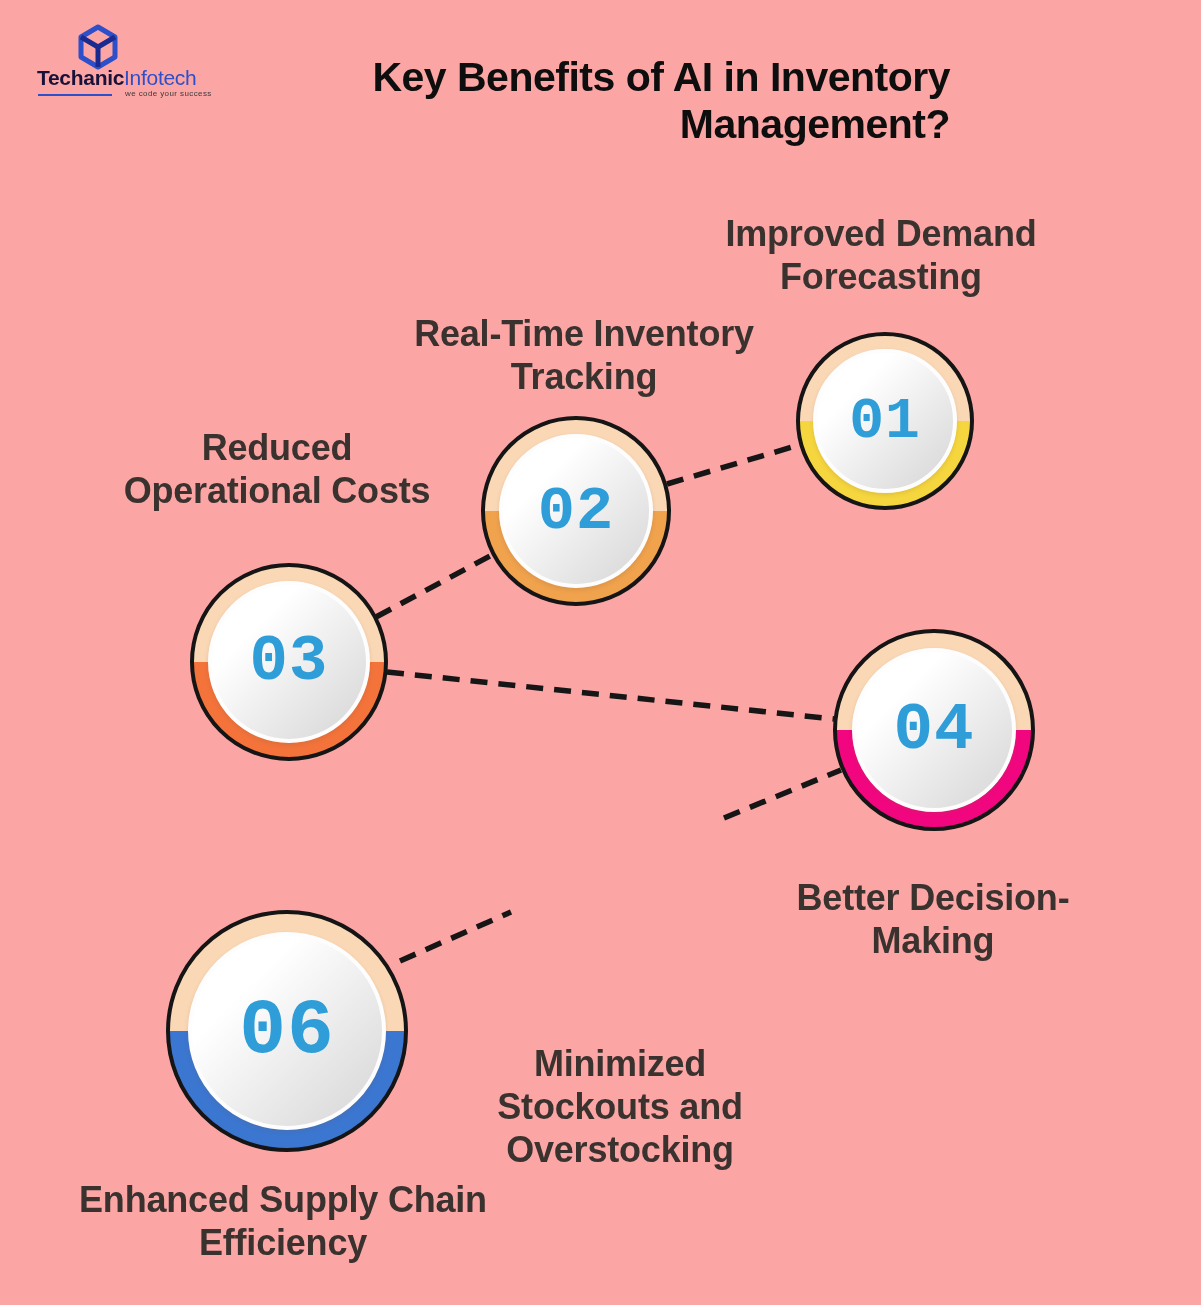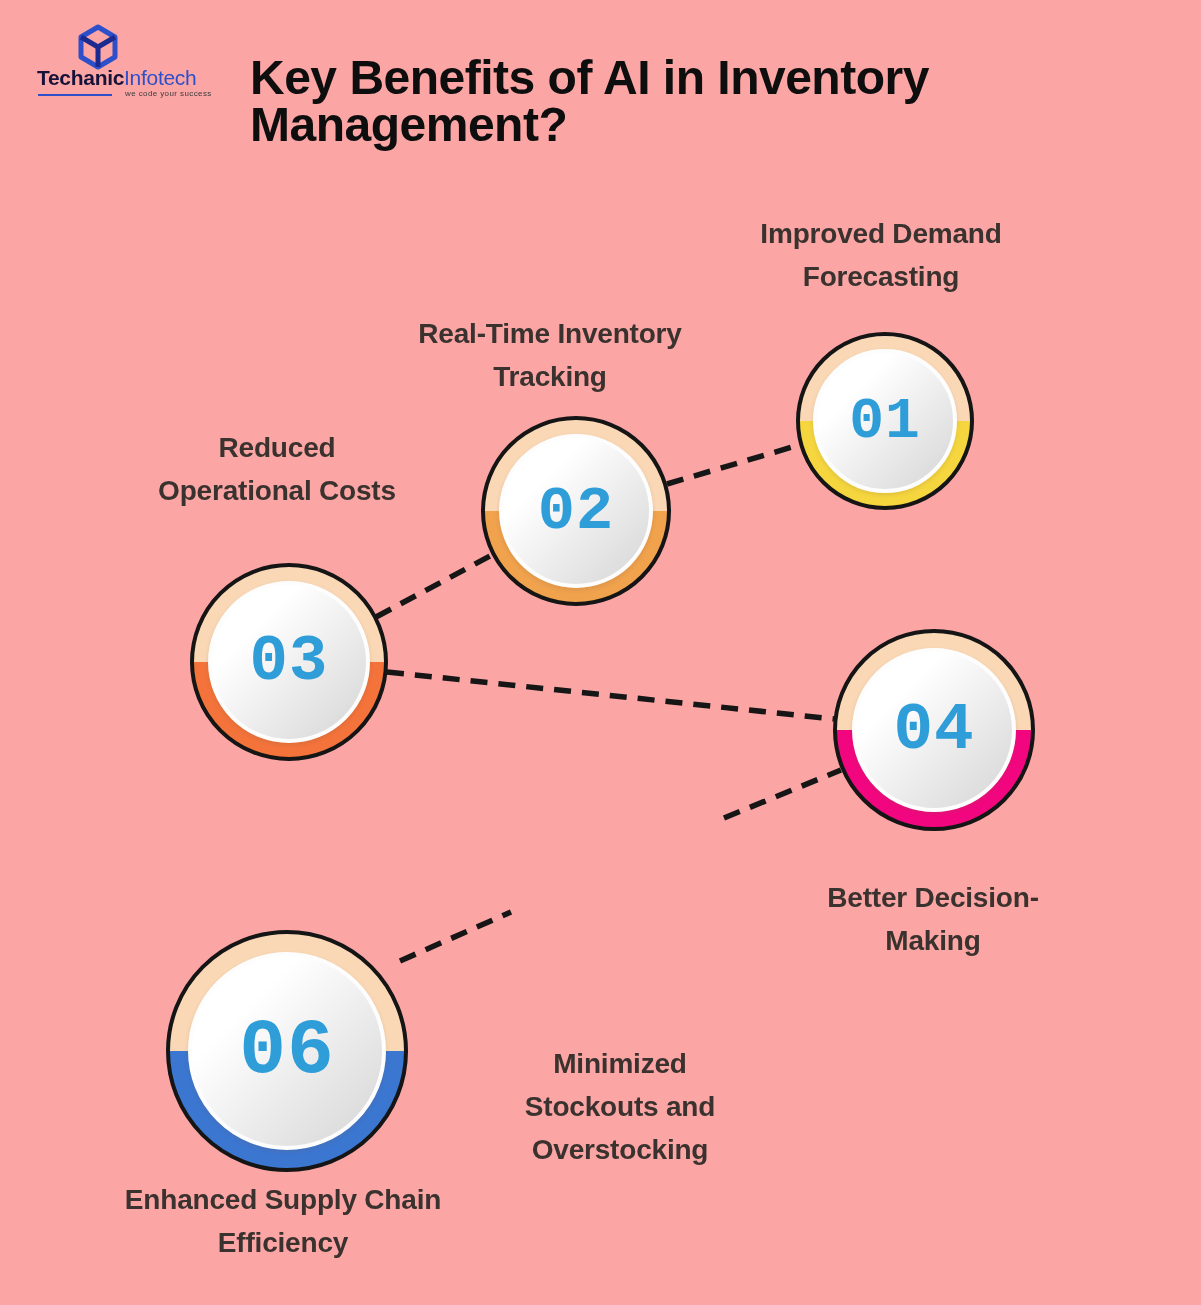--- a/index.html
+++ b/index.html
@@ -16,21 +16,21 @@
   .logo-cube{position:absolute;left:40px;top:2px;width:42px;height:46px;}
   .logo-text{position:absolute;left:0;top:44px;white-space:nowrap;font-size:21px;letter-spacing:-0.3px;}
   .brand-a{font-weight:700;color:#17123A;}
   .brand-b{font-weight:500;color:#2D4FC9;}
   .logo-rule{position:absolute;left:1px;top:72px;width:74px;height:2px;background:#2D4FC9;}
   .logo-tagline{position:absolute;left:88px;top:67px;font-size:8px;color:#3A3A3A;letter-spacing:0.4px;white-space:nowrap;}
 
   
   .title{
     position:absolute;left:250px;top:54px;width:700px;
-    text-align:left;font-size:48px;line-height:47px;
+    text-align:right;font-size:41px;line-height:47px;
     font-weight:800;color:#0E0E0E;letter-spacing:-0.5px;
     white-space:pre-line;
   }
 
   
   .connectors{position:absolute;left:0;top:0;width:1201px;height:1305px;pointer-events:none;}
   .connectors line{stroke:#161616;stroke-width:5.5;stroke-dasharray:17 11;}
 
   
   .node{
@@ -56,21 +56,21 @@
     display:flex;align-items:center;justify-content:center;
     font-size:var(--numsize);font-weight:700;color:#2E9DD8;
     letter-spacing:1px;
     font-family:Liberation Mono, monospace;
   }
 
   
   .label{
     position:absolute;
     text-align:center;
-    font-size:28px;line-height:43px;font-weight:700;
+    font-size:36px;line-height:43px;font-weight:700;
     color:#3A322E;letter-spacing:-0.2px;
     white-space:pre-line;
   }
 </style>
 </head>
 <body>
 
 <div class="canvas">
 
   <div class="logo">
@@ -101,41 +101,41 @@
     <div class="inner"></div>
     <div class="num">01</div>
   </div>
   <div class="label" style="left:661px;top:212px;width:440px;">Improved Demand
 Forecasting</div>
 
   <div class="node" style="left: 481px; top: 416px; --d: 190px; --inset: 14px; --numsize: 62px; --arc: #F0A24D;">
     <div class="inner"></div>
     <div class="num">02</div>
   </div>
-  <div class="label" style="left:330px;top:312px;width:440px;">Real-Time Inventory
+  <div class="label" style="left:364px;top:312px;width:440px;">Real-Time Inventory
 Tracking</div>
 
   <div class="node" style="left: 190px; top: 563px; --d: 198px; --inset: 14px; --numsize: 64px; --arc: #F3733B;">
     <div class="inner"></div>
     <div class="num">03</div>
   </div>
   <div class="label" style="left:57px;top:426px;width:440px;">Reduced
 Operational Costs</div>
 
   <div class="node" style="left: 833px; top: 629px; --d: 202px; --inset: 15px; --numsize: 66px; --arc: #F2067F;">
     <div class="inner"></div>
     <div class="num">04</div>
   </div>
   <div class="label" style="left:713px;top:876px;width:440px;">Better Decision-
 Making</div>
 
   <div class="label" style="left:400px;top:1042px;width:440px;">Minimized
 Stockouts and
 Overstocking</div>
 
-  <div class="node" style="left: 166px; top: 930px; --d: 242px; --inset: 18px; --numsize: 78px; --arc: #3B76D1;">
+  <div class="node" style="left: 166px; top: 910px; --d: 242px; --inset: 18px; --numsize: 78px; --arc: #3B76D1;">
     <div class="inner"></div>
     <div class="num">06</div>
   </div>
   <div class="label" style="left:63px;top:1178px;width:440px;">Enhanced Supply Chain
 Efficiency</div>
 
 </div>
 
 </body></html>

